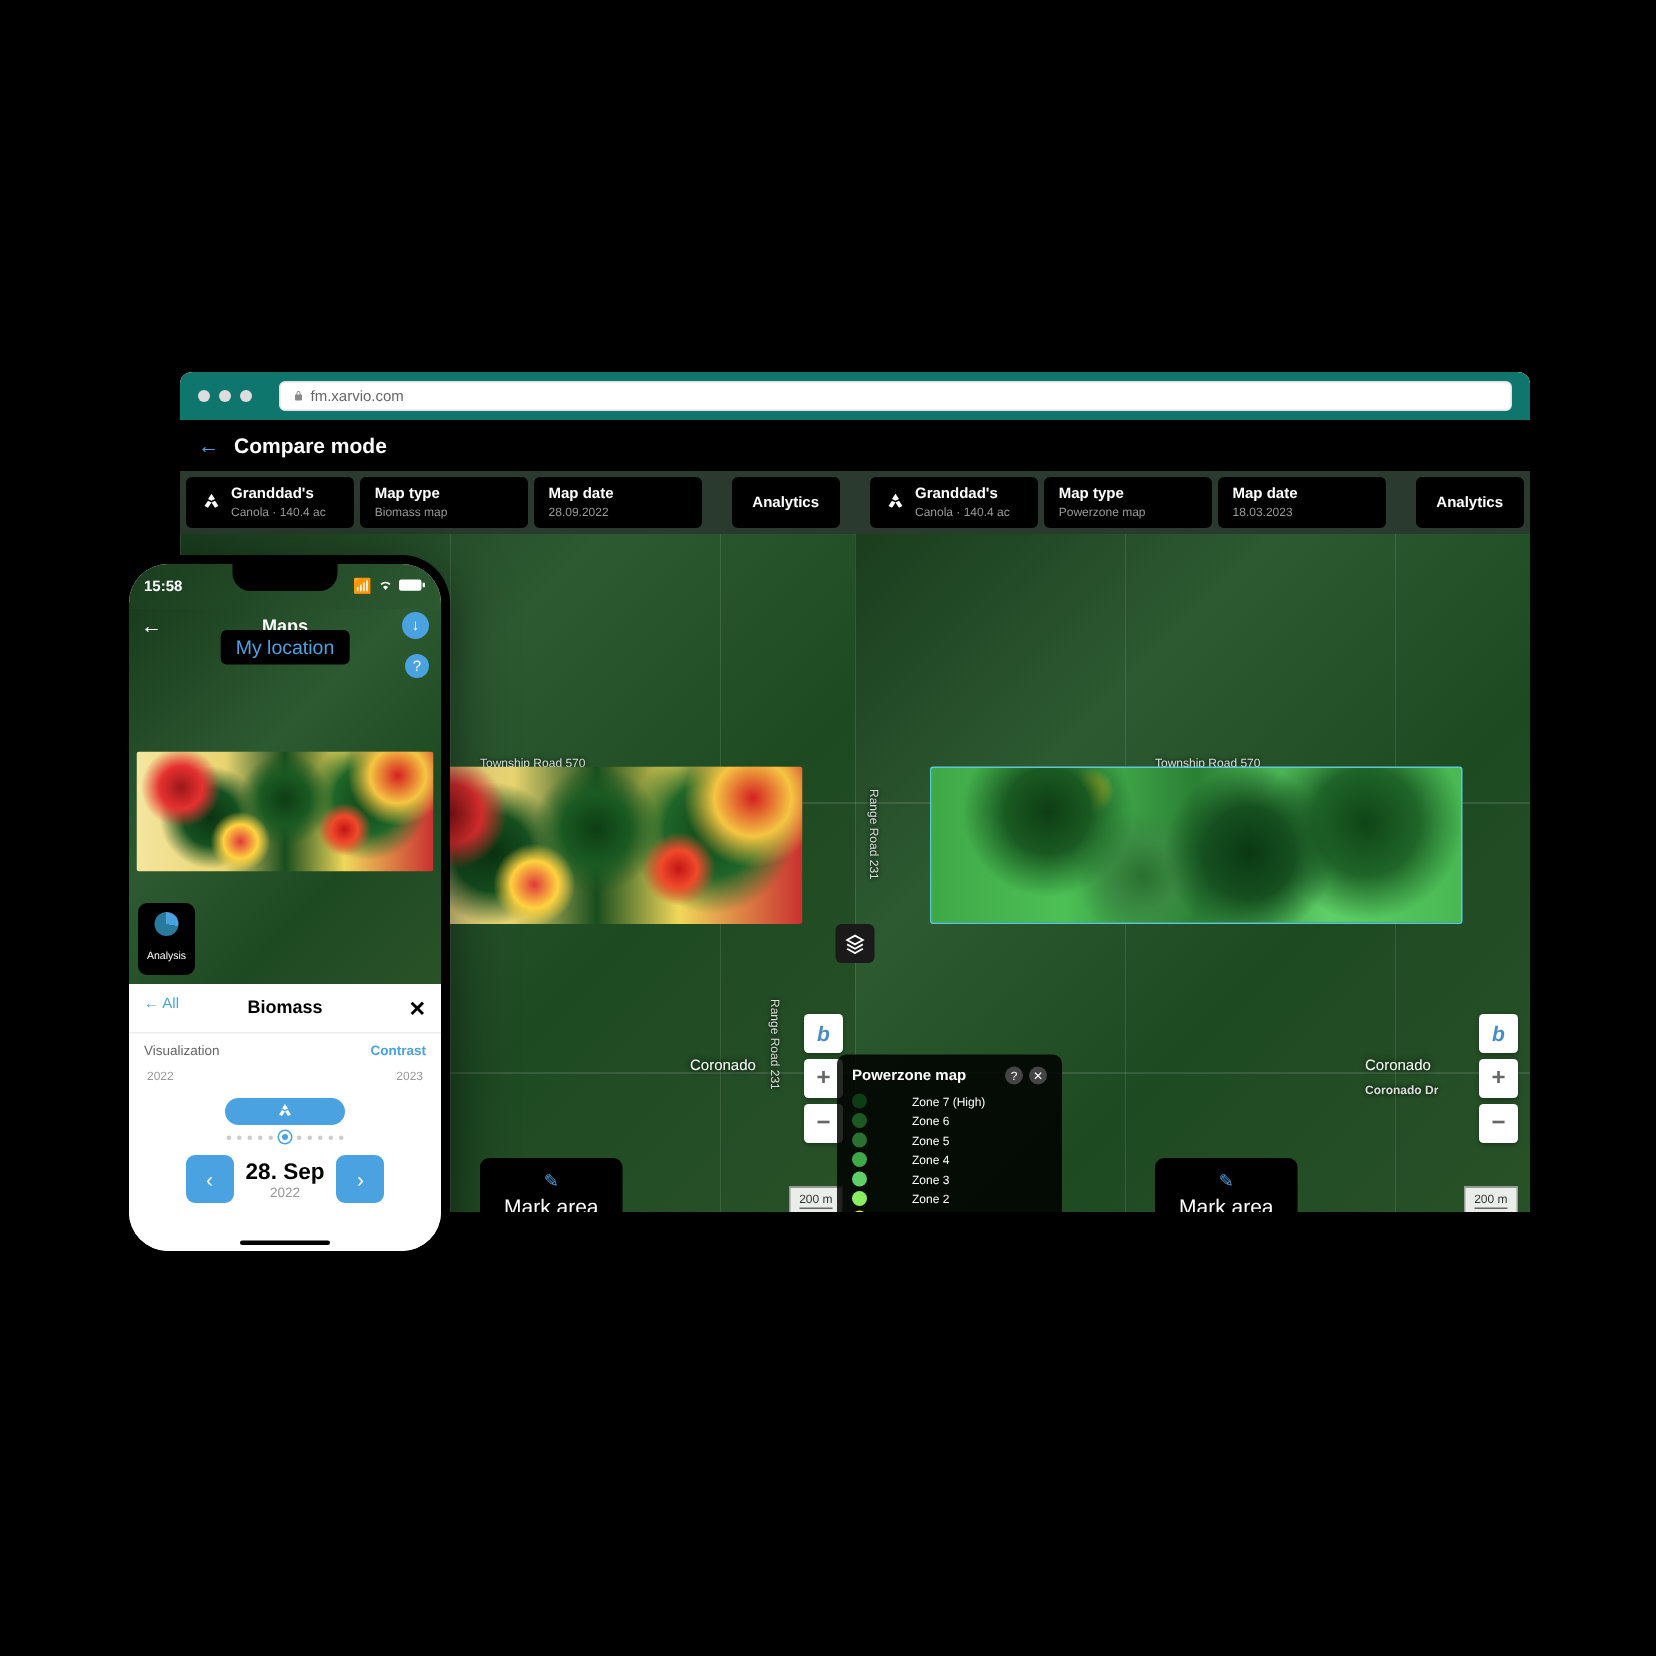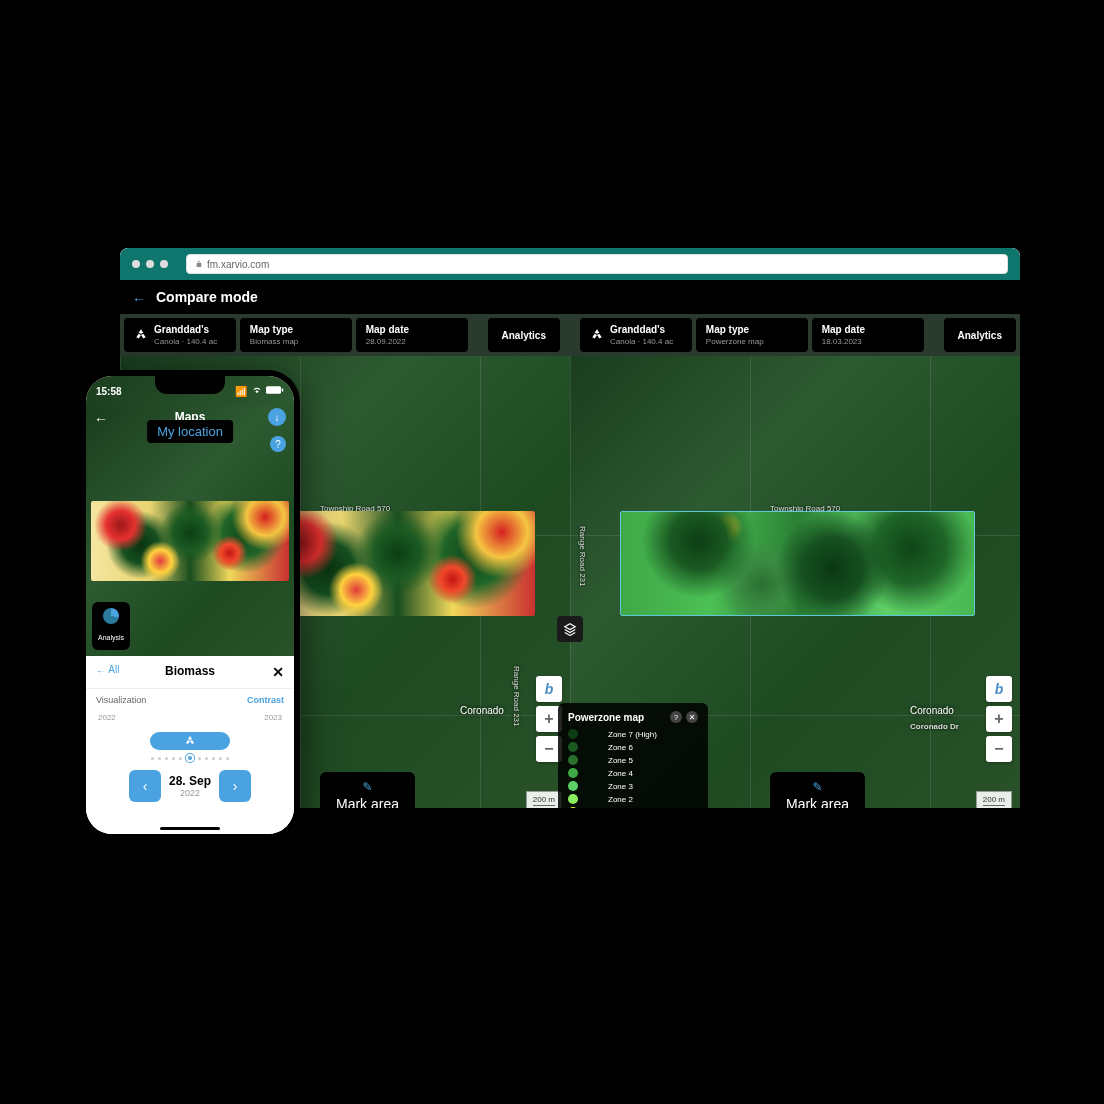--- a/index.html
+++ b/index.html
@@ -111,21 +111,21 @@
 .sheet-row .value { color: #4aa3e0; font-weight: 600; }
 .year-row { display: flex; justify-content: space-between; padding: 2px 12px; font-size: 8px; color: #999; }
 .timeline-pill { margin: 8px auto 4px; width: 80px; height: 18px; background: #4aa3e0; border-radius: 10px; display:flex; align-items:center; justify-content:center; }
 .timeline-pill svg { width:12px; height:12px; }
 .timeline-dots { display: flex; justify-content: center; gap: 4px; margin-bottom: 8px; align-items:center; }
 .timeline-dots span { width: 3px; height: 3px; background: #ccc; border-radius: 50%; }
 .timeline-dots .marker { width: 8px; height: 8px; background: #4aa3e0; border: 2px solid #fff; box-shadow: 0 0 0 1px #4aa3e0; }
 .date-nav { display: flex; justify-content: center; align-items: center; gap: 8px; padding: 0 12px; }
 .nav-btn { width: 32px; height: 32px; background: #4aa3e0; border-radius: 6px; color: #fff; font-size: 14px; display: flex; align-items: center; justify-content: center; }
 .date-display { text-align: center; }
-.date-main { font-weight: 700; font-size: 12px; }
+.date-main { font-weight: 700; font-size: 15px; }
 .date-year { font-size: 9px; color: #999; }
 .home-indicator { position: absolute; bottom: 4px; left: 50%; transform: translateX(-50%); width: 60px; height: 3px; background: #000; border-radius: 2px; }
 </style>
 </head>
 <body>
 
 <div class="browser-window">
   <div class="browser-chrome">
     <div class="traffic-dot"></div>
     <div class="traffic-dot"></div>

